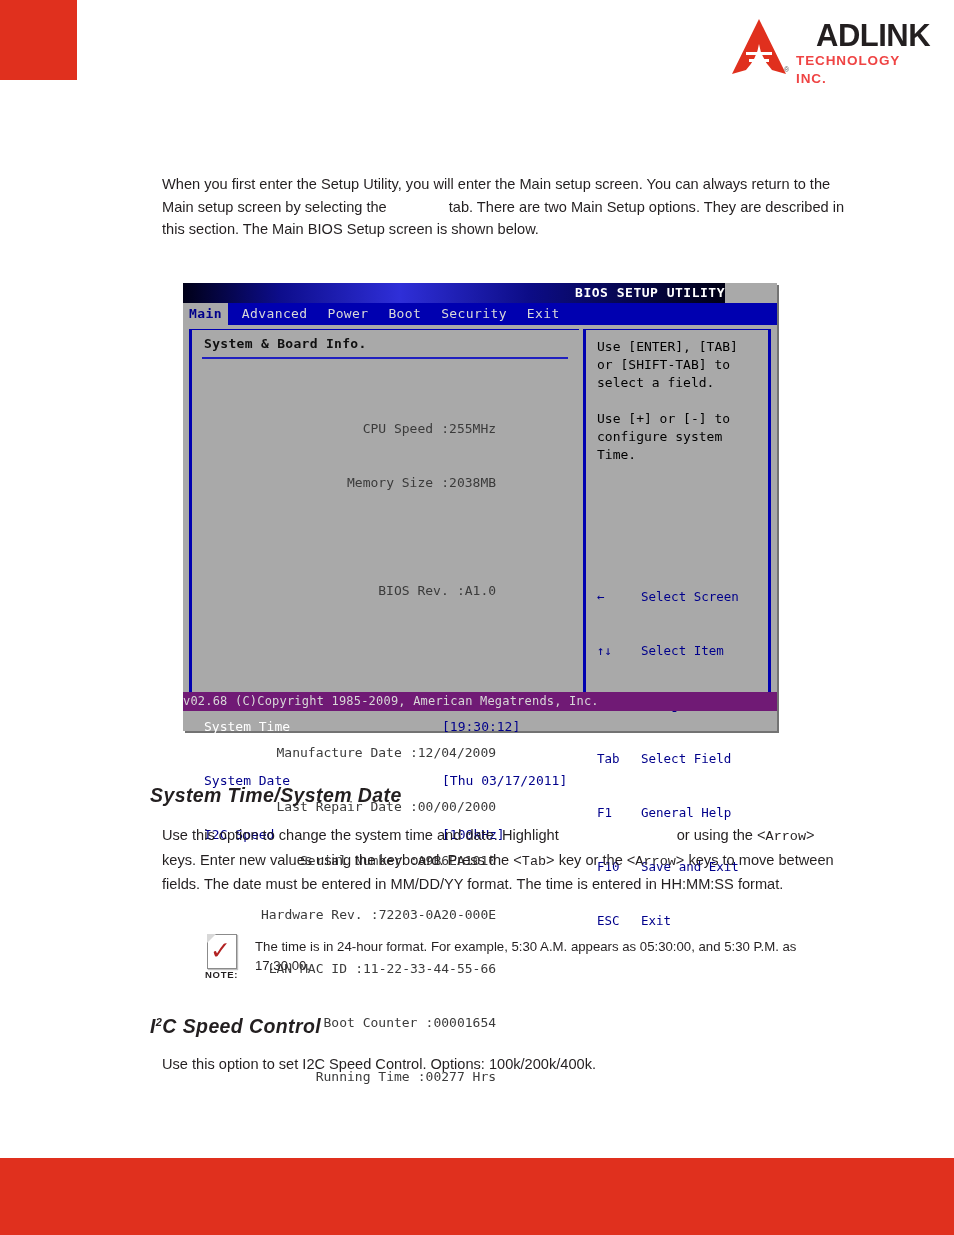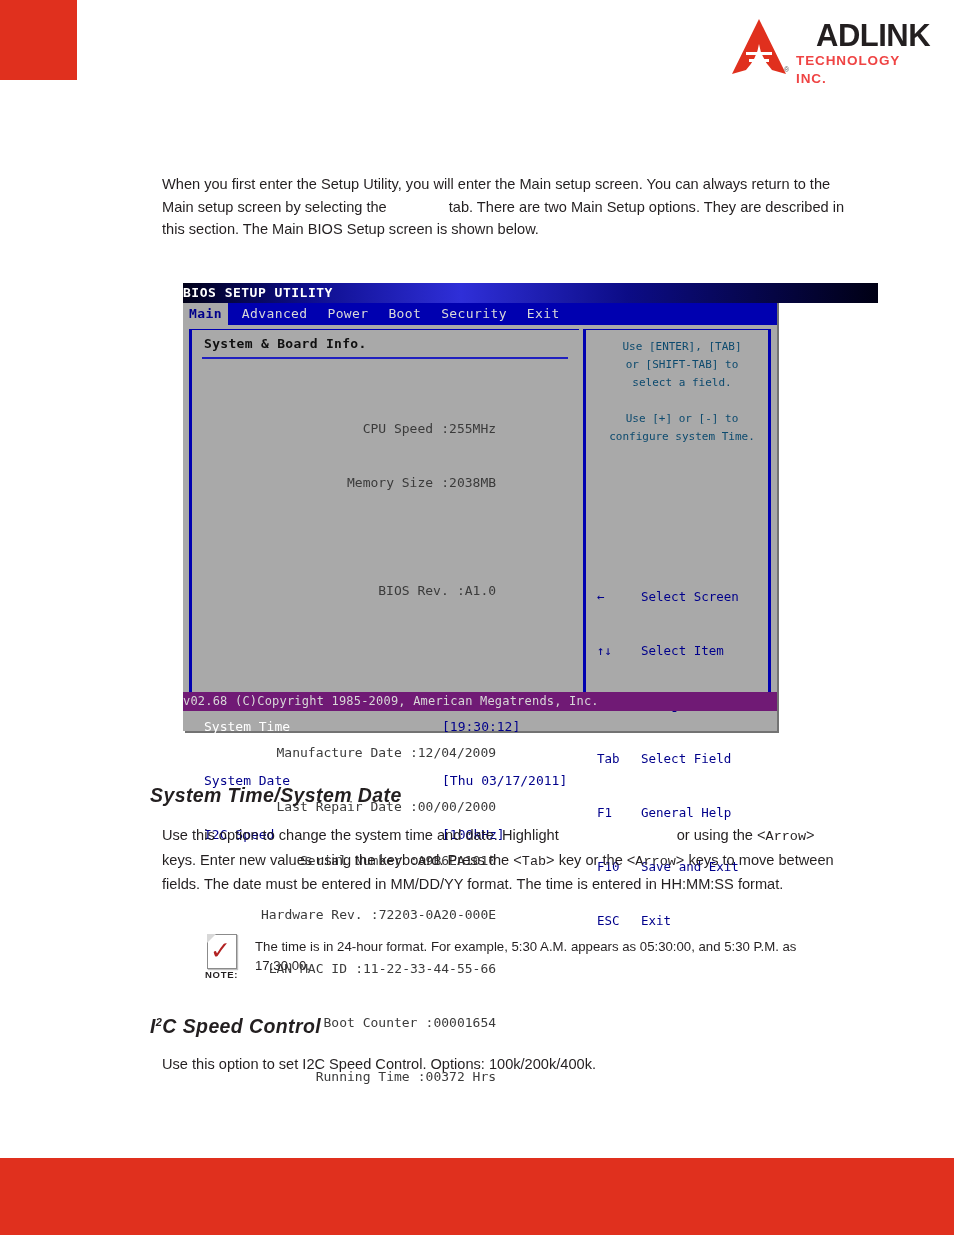--- a/index.html
+++ b/index.html
@@ -161,26 +161,26 @@
     position: absolute;
     left: 183px; top: 283px;
     width: 594px; height: 448px;
     background: #a9a9a9;
     font-family: "DejaVu Sans Mono", "Liberation Mono", monospace;
     box-shadow: 2px 2px 0 rgba(0,0,0,0.55);
   }
   .bios-title {
     position: absolute;
     left: 0; top: 0;
-    width: 695px; height: 20px;
+    width: 542px; height: 20px;
     background: linear-gradient(to right, #000018 0%, #0d0d8c 18%, #2f2fd8 40%, #0c0c86 64%, #000014 100%);
     color: #ffffff;
     font-size: 13px;
     line-height: 20px;
-    text-align: left;
+    text-align: right;
     letter-spacing: 0.5px;
     font-weight: bold;
   }
   .bios-menu {
     position: absolute;
     left: 0; top: 20px;
     width: 594px; height: 22px;
     background: #0000b0;
     color: #d8d8d8;
     font-size: 13px;
@@ -259,25 +259,24 @@
   }
   .set-row { position: relative; height: 18px; }
   .set-row .lbl { display: inline-block; }
   .set-row .val { position: absolute; left: 238px; top: 0; }
   .set-row.selected .lbl { color: #ffffff; }
 
   .help-text {
     position: absolute;
     left: 11px; top: 8px;
     width: 170px;
-    font-size: 11px;
+    font-size: 13px;
     line-height: 18px;
-    color: #0c4a6e;
+    color: #000000;
     white-space: pre-wrap;
-    text-align: center;
   }
   .keys {
     position: absolute;
     left: 11px; top: 222px;
     font-size: 12.5px;
     line-height: 18px;
     color: #00008b;
     white-space: pre;
   }
   .keys .kk { display: inline-block; width: 44px; }
@@ -343,21 +342,21 @@
         <div class="spacer"></div>
         <div class="info-row"><span class="k">BIOS Rev.</span><span class="c">:</span><span>A1.0</span></div>
         <div class="spacer"></div>
         <div class="info-row"><span class="k">BC Firmware Rev.</span><span class="c">:</span><span>1.0.7</span></div>
         <div class="info-row"><span class="k">Manufacture Date</span><span class="c">:</span><span>12/04/2009</span></div>
         <div class="info-row"><span class="k">Last Repair Date</span><span class="c">:</span><span>00/00/2000</span></div>
         <div class="info-row"><span class="k">Serial Number</span><span class="c">:</span><span>A9B6EA1010</span></div>
         <div class="info-row"><span class="k">Hardware Rev.</span><span class="c">:</span><span>72203-0A20-000E</span></div>
         <div class="info-row"><span class="k">LAN MAC ID</span><span class="c">:</span><span>11-22-33-44-55-66</span></div>
         <div class="info-row"><span class="k">Boot Counter</span><span class="c">:</span><span>00001654</span></div>
-        <div class="info-row"><span class="k">Running Time</span><span class="c">:</span><span>00372 Hrs</span></div>
+        <div class="info-row"><span class="k">Running Time</span><span class="c">:</span><span>00277 Hrs</span></div>
       </div>
 
       <div class="settings">
         <div class="set-row selected"><span class="lbl">System Time</span><span class="val">[19:30:12]</span></div>
         <div class="set-row"><span class="lbl">System Date</span><span class="val">[Thu 03/17/2011]</span></div>
         <div class="set-row"><span class="lbl">I2C Speed</span><span class="val">[100kHz]</span></div>
       </div>
     </div>
 
     <div class="pane-right">

